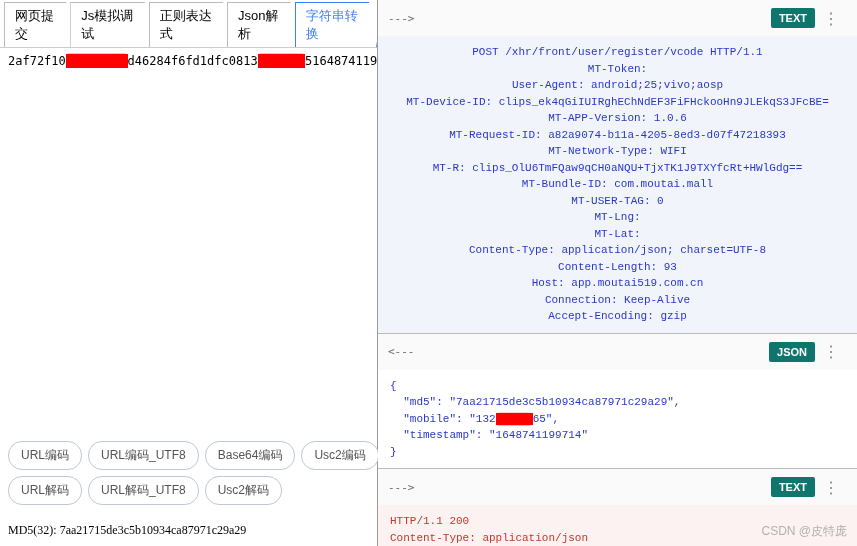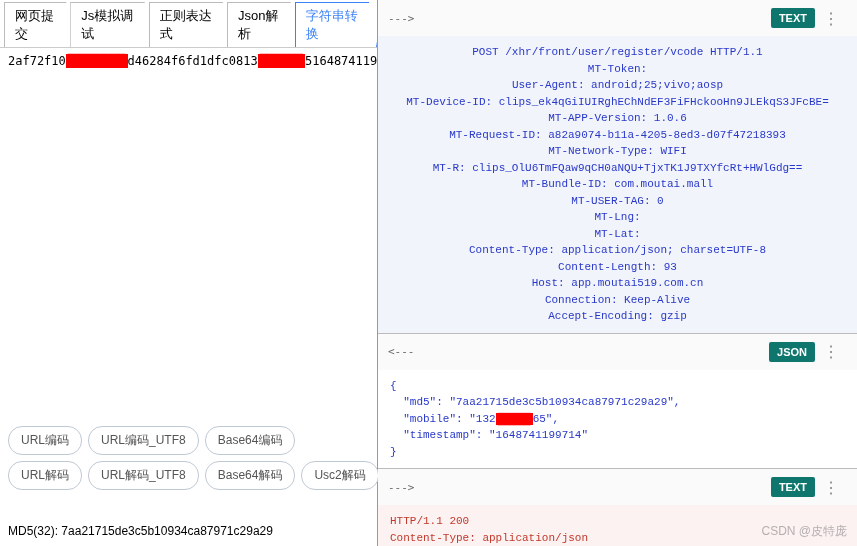--- a/index.html
+++ b/index.html
@@ -9,21 +9,21 @@
 .right { flex: 1; display: flex; flex-direction: column; overflow: hidden; }
 .tabs { display: flex; border-bottom: 1px solid #ccc; padding: 2px 4px 0 4px; gap: 0; }
 .tab { padding: 4px 10px; border: 1px solid #bbb; border-bottom: none; background: #fff; font-size: 13px; cursor: pointer; position: relative; clip-path: polygon(0 0, calc(100% - 8px) 0, 100% 100%, 0 100%); margin-right: -4px; }
 .tab.active { color: #3b82f6; border-color: #3b82f6; z-index: 2; }
 .input-area { padding: 6px 8px; font-family: "Consolas", monospace; font-size: 12px; flex: 0 0 auto; }
 .redact { background: #ff0000; color: #ff0000; padding: 0 2px; }
 .spacer { flex: 1; }
 .btn-rows { padding: 4px 8px 8px 8px; }
 .btn-row { display: flex; gap: 6px; margin-bottom: 6px; }
 .pill { border: 1px solid #bfc9d4; border-radius: 14px; padding: 5px 12px; font-size: 12px; color: #555; background: #fff; cursor: pointer; white-space: nowrap; }
-.md5-out { padding: 4px 8px 8px 8px; font-family: Liberation Sans, sans-serif; font-size: 12px; border-top: 0; margin-top: 16px; }
+.md5-out { padding: 4px 8px 8px 8px; font-family: Liberation Serif, serif; font-size: 12px; border-top: 0; }
 .section { border-bottom: 1px solid #bbb; }
 .sec-head { display: flex; align-items: center; padding: 8px 10px; background: #fafafa; }
 .sec-arrow { color: #666; font-size: 11px; font-family: monospace; flex: 0 0 auto; }
 .sec-spacer { flex: 1; }
 .badge { background: #0f766e; color: #fff; font-size: 11px; font-weight: bold; padding: 4px 8px; border-radius: 2px; cursor: pointer; }
 .kebab { color: #888; font-size: 16px; padding: 0 8px; cursor: pointer; }
 .codeblock { font-family: "Consolas", "Courier New", monospace; font-size: 11px; line-height: 1.5; padding: 8px 12px; white-space: pre; overflow: hidden; }
 .req { color: #2838c9; background: #f2f4fb; text-align: center; }
 .req2 { color: #2838c9; background: #fff; }
 .resp { color: #c0392b; background: #fdf2f2; }
@@ -43,25 +43,25 @@
     </div>
     <div class="input-area">
       <span>2af72f10</span><span class="redact">████████</span><span>d46284f6fd1dfc0813</span><span class="redact">██████</span><span>51648741199714</span>
     </div>
     <div class="spacer"></div>
     <div class="btn-rows">
       <div class="btn-row">
         <button class="pill">URL编码</button>
         <button class="pill">URL编码_UTF8</button>
         <button class="pill">Base64编码</button>
+        <button class="pill">Usc2编码</button>
       </div>
       <div class="btn-row">
         <button class="pill">URL解码</button>
         <button class="pill">URL解码_UTF8</button>
-        <button class="pill">Base64解码</button>
         <button class="pill">Usc2解码</button>
       </div>
     </div>
     <div class="md5-out">
       <span>MD5(32):</span> <span>7aa21715de3c5b10934ca87971c29a29</span>
     </div>
   </div>
 
   <div class="right">
     <div class="section">

